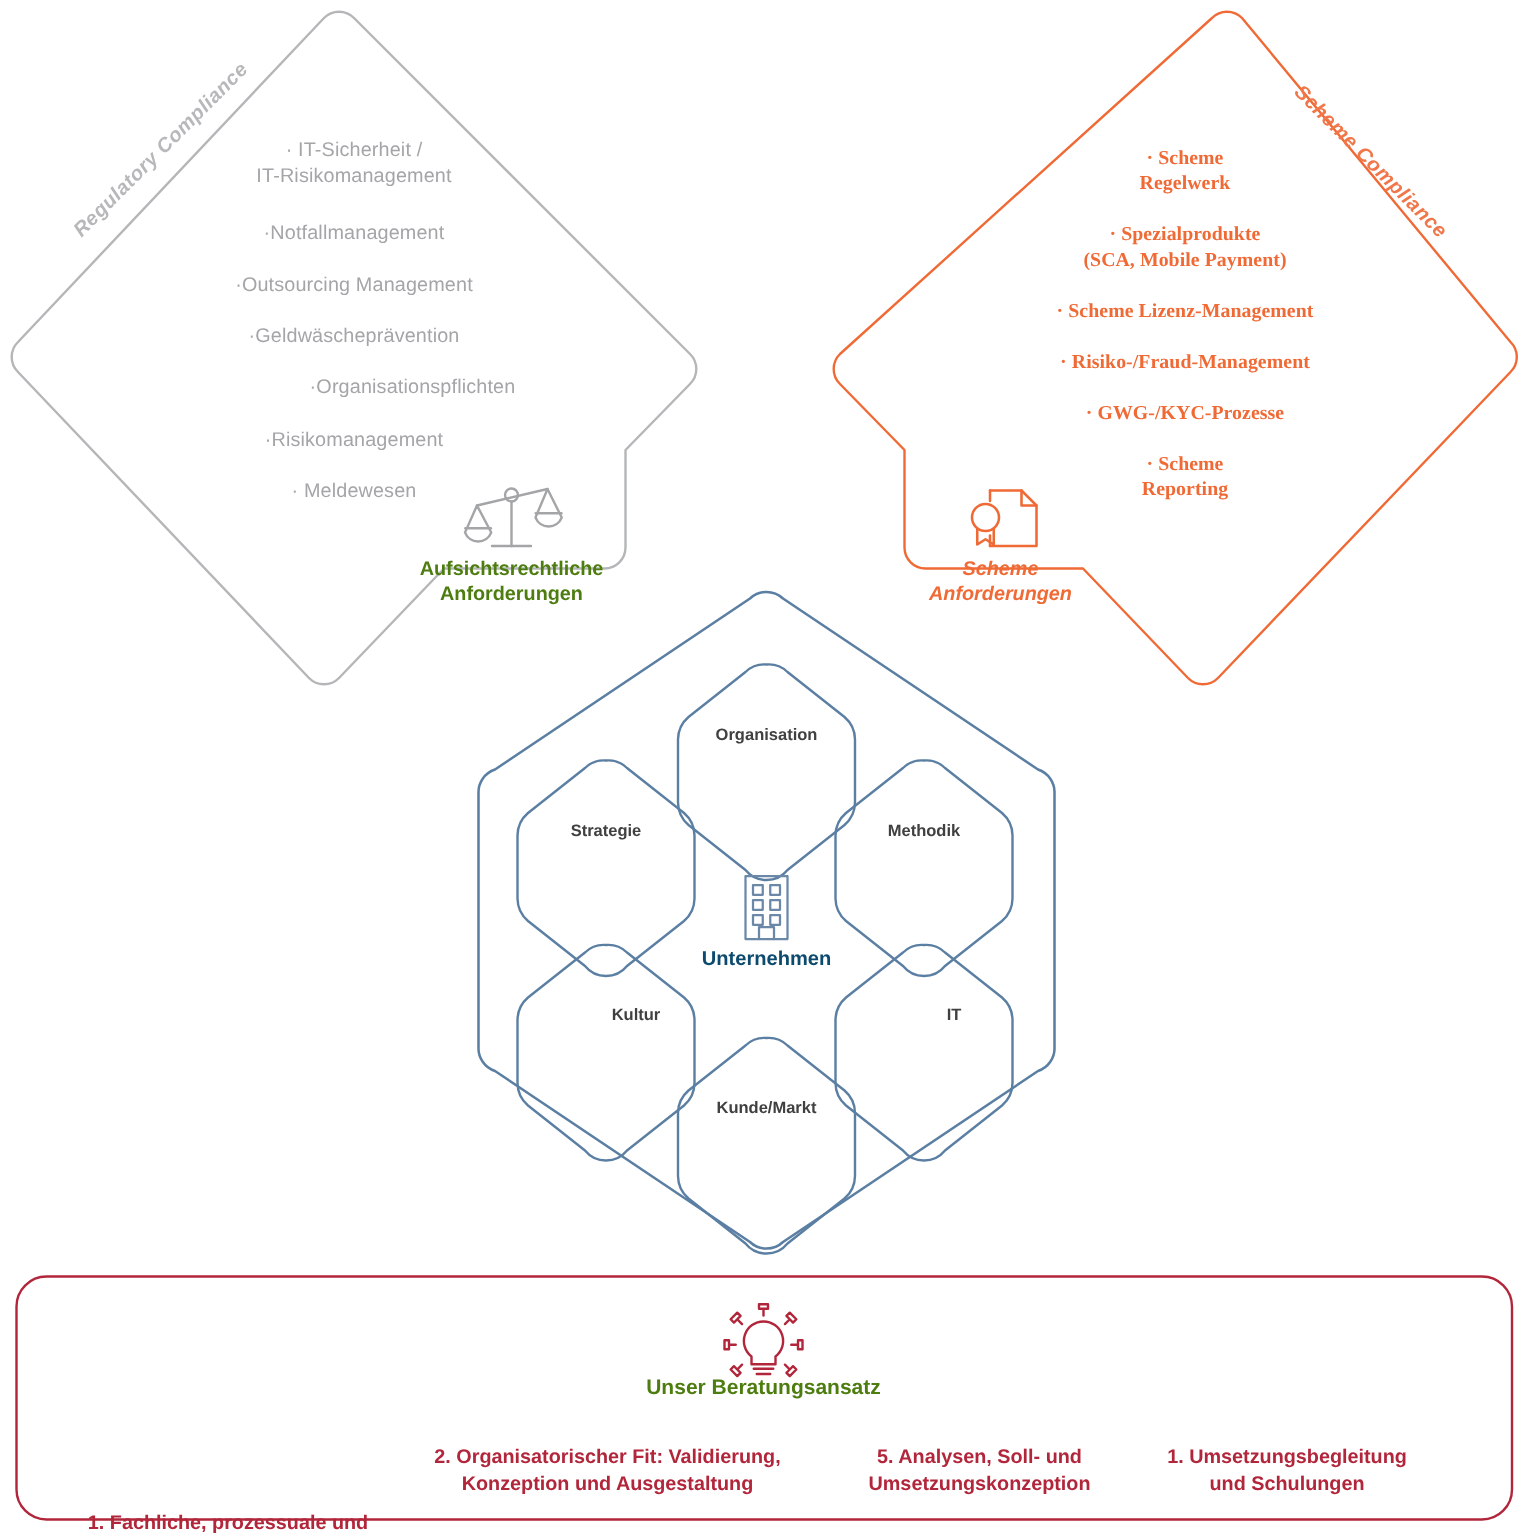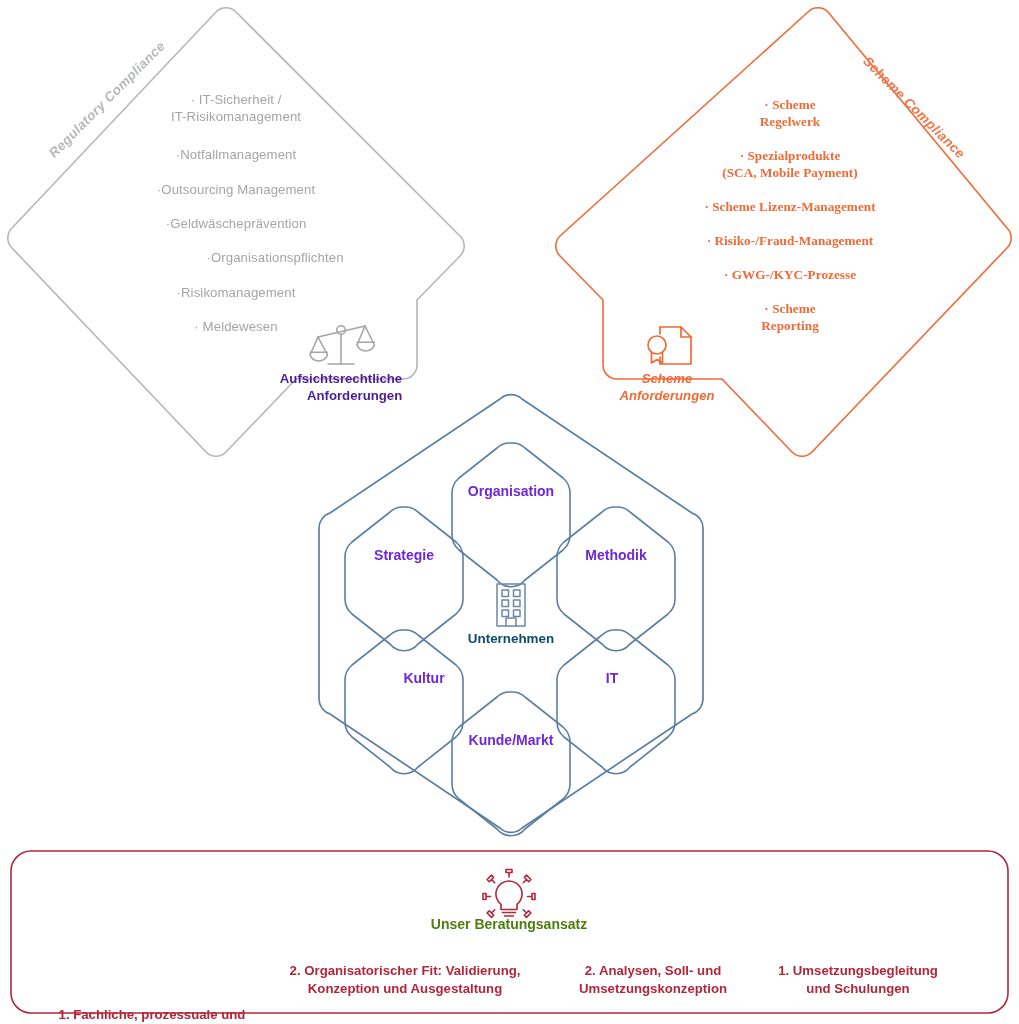--- a/index.html
+++ b/index.html
@@ -36,25 +36,24 @@
   }
 
   
   .reg-item {
     color: #a3a5a7;
     font-size: 13.2px;
     font-weight: 400;
     letter-spacing: 0.1px;
   }
   .reg-tab-label {
-    color: #4c1d95;
+    color: #4d7c0f;
     font-size: 13.2px;
     font-weight: 700;
     line-height: 1.32;
-    text-align: right;
   }
   .reg-diag-label {
     color: #b6b8ba;
     font-size: 13.4px;
     font-weight: 700;
     font-style: italic;
     letter-spacing: 0.4px;
     transform-origin: 50% 50%;
   }
 
@@ -76,22 +75,22 @@
     color: #f0774a;
     font-size: 13.4px;
     font-weight: 700;
     font-style: italic;
     letter-spacing: 0.4px;
     transform-origin: 50% 50%;
   }
 
   
   .hex-label {
-    color: #6d28d9;
-    font-size: 14px;
+    color: #404040;
+    font-size: 11px;
     font-weight: 700;
   }
   .hex-center-label {
     color: #0c4a6e;
     font-size: 13.4px;
     font-weight: 700;
   }
 
   
   .red-title {
@@ -290,34 +289,34 @@
     <div class="txt sch-item" style="left:790px; top:301px;">· Scheme
 Reporting</div>
 
     <div class="txt sch-tab-label" style="left:667px; top:370px;font-style:italic;">Scheme
 Anforderungen</div>
   </div>
 
   <div>
     <div class="txt hex-label" style="left:511px; top:483px;">Organisation</div>
     <div class="txt hex-label" style="left:616px; top:547px;">Methodik</div>
-    <div class="txt hex-label" style="left:592px; top:670px;padding-left:40px;">IT</div>
+    <div class="txt hex-label" style="left:616px; top:670px;padding-left:40px;">IT</div>
     <div class="txt hex-label" style="left:511px; top:732px;">Kunde/Markt</div>
     <div class="txt hex-label" style="left:424px; top:670px;">Kultur</div>
     <div class="txt hex-label" style="left:404px; top:547px;">Strategie</div>
 
     <div class="txt hex-center-label" style="left:511px; top:630px;">Unternehmen</div>
   </div>
 
   <div>
     <div class="txt red-title" style="left:509px; top:916px;">Unser Beratungsansatz</div>
 
     <div class="txt red-step" style="left:152px; top:962px;margin-top:44px;">1. Fachliche, prozessuale und
 technische Umsetzungsberatung</div>
     <div class="txt red-step" style="left:405px; top:962px;">2. Organisatorischer Fit: Validierung,
 Konzeption und Ausgestaltung</div>
-    <div class="txt red-step" style="left:653px; top:962px;">2. Analysen, Soll- und
+    <div class="txt red-step" style="left:653px; top:962px;">5. Analysen, Soll- und
 Umsetzungskonzeption</div>
     <div class="txt red-step" style="left:858px; top:962px;">1. Umsetzungsbegleitung
 und Schulungen</div>
   </div>
 
 </div>
 
 </body></html>

